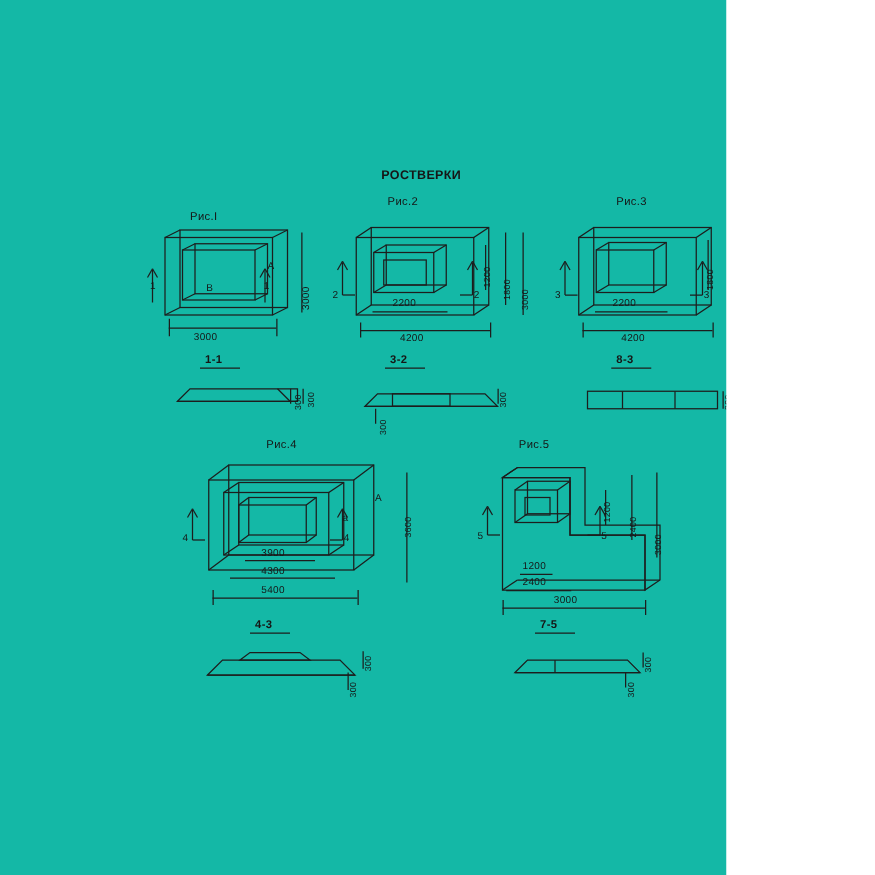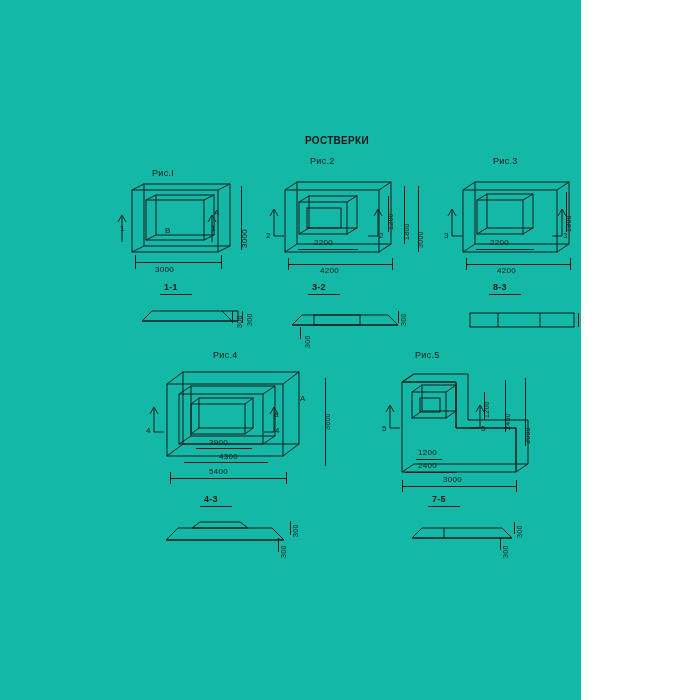--- a/index.html
+++ b/index.html
@@ -317,21 +317,21 @@
       </g>
     </svg>
   </div>
 
   <div class="txt" style="left:300px; top:394px;">A</div>
   <div class="txt" style="left:274px; top:410px;">a</div>
 
   <div class="ln h" style="left:196px; top:448px; width:56px;"></div>
   <div class="txt" style="left:209px; top:438px;">3900</div>
   <div class="ln h" style="left:184px; top:462px; width:84px;"></div>
-  <div class="txt" style="left:219px; top:452px;">4300</div>
+  <div class="txt" style="left:209px; top:452px;">4300</div>
   <div class="ln h" style="left:170px; top:478px; width:116px;"></div>
   <div class="ln v" style="left:170px; top:472px; height:12px;"></div>
   <div class="ln v" style="left:286px; top:472px; height:12px;"></div>
   <div class="txt" style="left:209px; top:467px;">5400</div>
 
   <div class="ln v" style="left:325px; top:378px; height:88px;"></div>
   <div class="txt vert" style="left:324px; top:430px; font-size:7px;">3600</div>
 
   <div class="txt b t10" style="left:204px; top:494px;">4-3</div>
   <div class="underline" style="left:200px; top:506px; width:32px;"></div>

